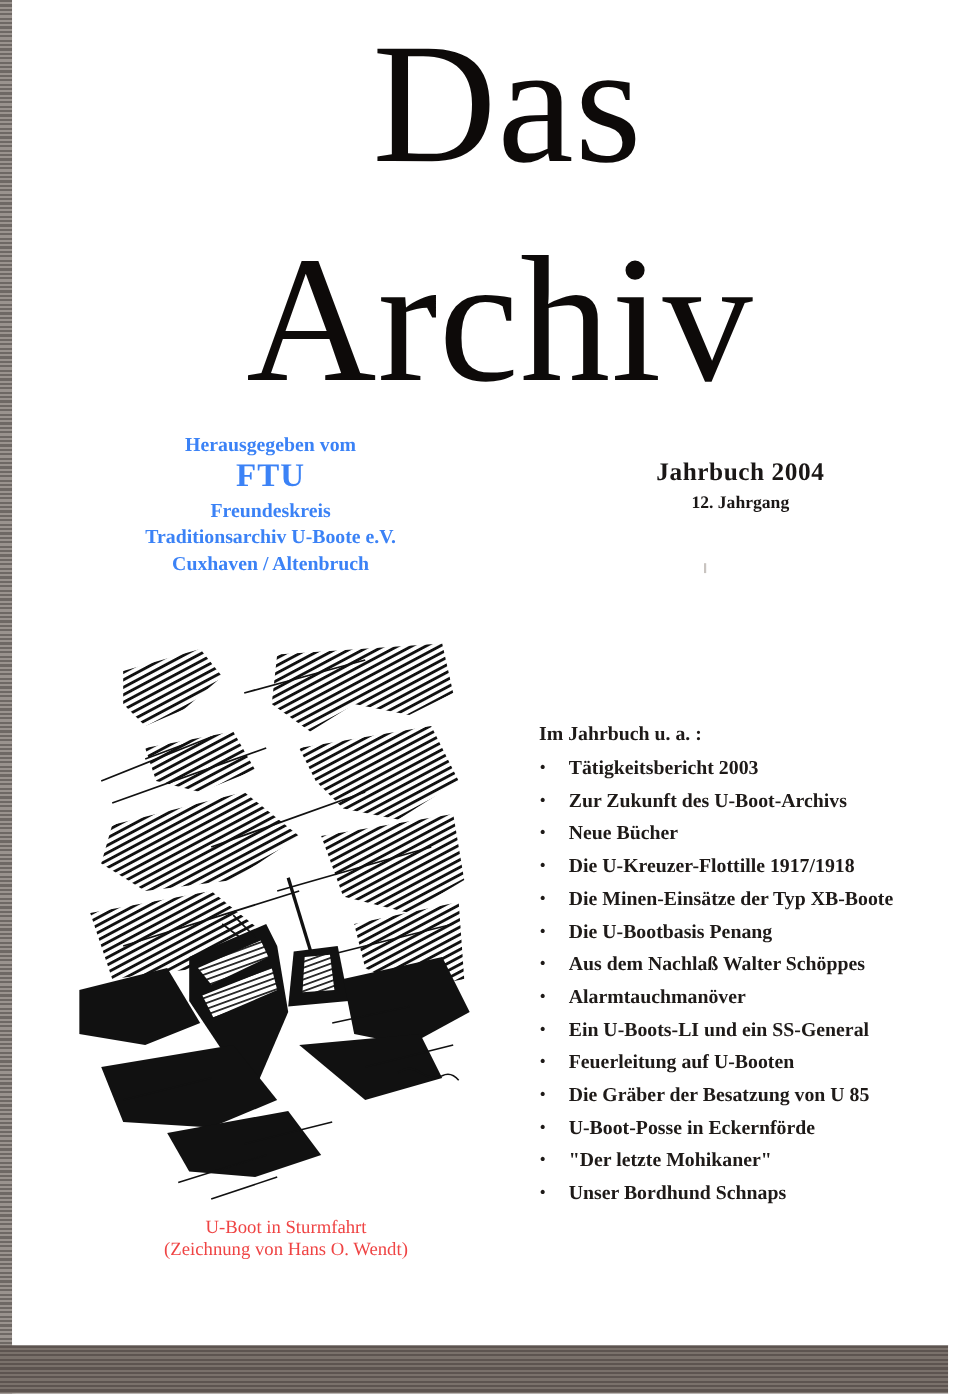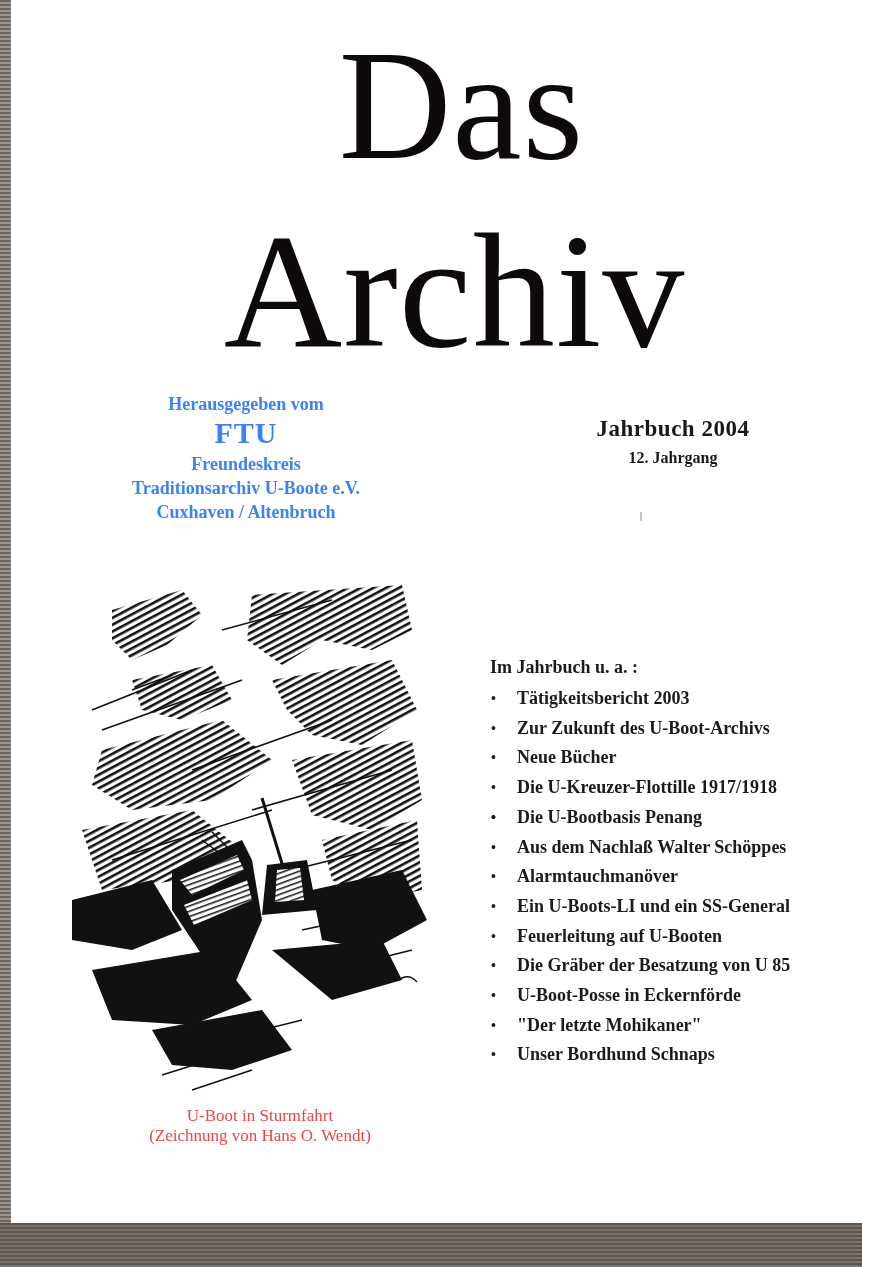--- a/index.html
+++ b/index.html
@@ -24,21 +24,21 @@
   .right-sliver {
     position: absolute; left: 862px; top: 1223px; width: 7px; height: 44px; background: #ffffff;
   }
   .page { position: absolute; left: 11px; top: 0; width: 851px; height: 1223px; background: #fff; }
 
   .title-line {
     position: absolute; left: 0; width: 869px; text-align: center;
     font-family: "Liberation Serif", serif; font-weight: normal; color: #0d0a09;
     letter-spacing: 1px; margin: 0;
   }
-  .title-das { top: 16px; font-size: 156px; line-height: 180px; padding-left: 54px; box-sizing: border-box; }
+  .title-das { top: 4px; font-size: 156px; line-height: 180px; padding-left: 54px; box-sizing: border-box; }
   .title-archiv { top: 196px; font-size: 164px; line-height: 190px; padding-left: 40px; box-sizing: border-box; }
 
   .publisher {
     position: absolute; left: 90px; top: 392px; width: 312px; text-align: center;
     font-weight: bold; color: #3b82f6;
   }
   .publisher .line { display: block; font-size: 18px; line-height: 24px; }
   .publisher .ftu { display: block; font-size: 30px; line-height: 30px; margin: 2px 0 4px 0; letter-spacing: 1px; }
   .publisher .line.first { line-height: 24px; }
 
@@ -168,21 +168,21 @@
   <div>(Zeichnung von Hans O. Wendt)</div>
 </div>
 
 <div class="contents">
   <span class="contents-heading">Im Jahrbuch u. a. :</span>
   <ul class="contents-list">
     <li><span class="bullet">•</span><span>Tätigkeitsbericht 2003</span></li>
     <li><span class="bullet">•</span><span>Zur Zukunft des U-Boot-Archivs</span></li>
     <li><span class="bullet">•</span><span>Neue Bücher</span></li>
     <li><span class="bullet">•</span><span>Die U-Kreuzer-Flottille 1917/1918</span></li>
-    <li><span class="bullet">•</span></li>
+    <li><span class="bullet">•</span><span>Die Minen-Einsätze der Typ XB-Boote</span></li>
     <li><span class="bullet">•</span><span>Die U-Bootbasis Penang</span></li>
     <li><span class="bullet">•</span><span>Aus dem Nachlaß Walter Schöppes</span></li>
     <li><span class="bullet">•</span><span>Alarmtauchmanöver</span></li>
     <li><span class="bullet">•</span><span>Ein U-Boots-LI und ein SS-General</span></li>
     <li><span class="bullet">•</span><span>Feuerleitung auf U-Booten</span></li>
     <li><span class="bullet">•</span><span>Die Gräber der Besatzung von U 85</span></li>
     <li><span class="bullet">•</span><span>U-Boot-Posse in Eckernförde</span></li>
     <li><span class="bullet">•</span><span>"Der letzte Mohikaner"</span></li>
     <li><span class="bullet">•</span><span>Unser Bordhund Schnaps</span></li>
   </ul>

